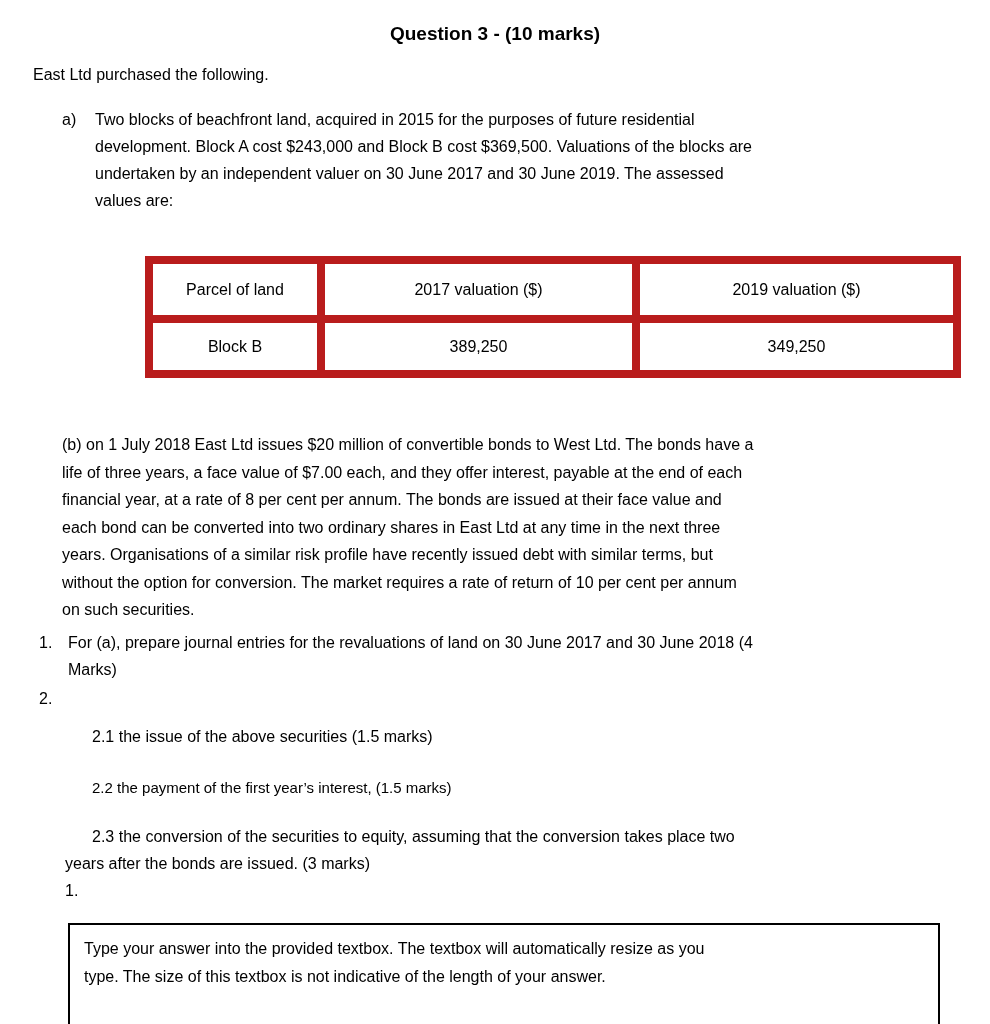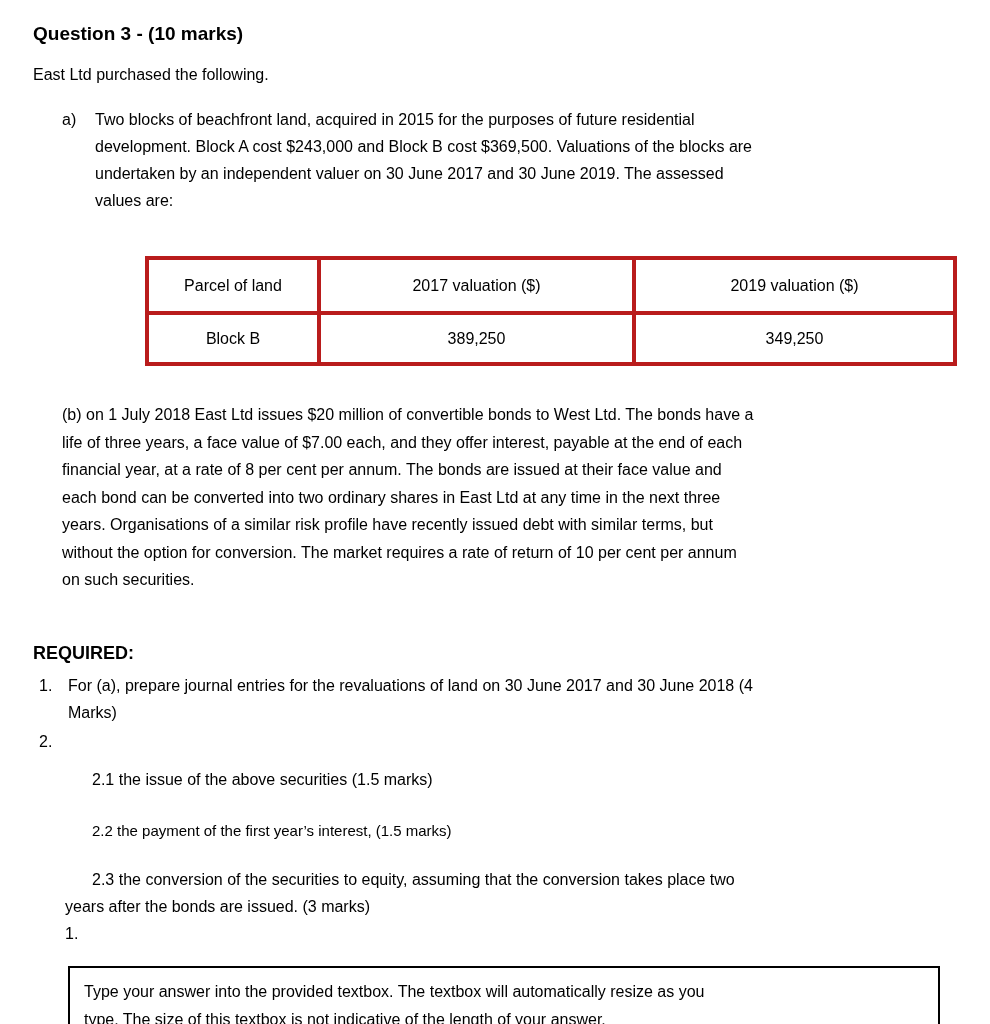--- a/index.html
+++ b/index.html
@@ -5,44 +5,44 @@
   html, body { margin: 0; padding: 0; }
   body {
     width: 990px; height: 1024px; overflow: hidden;
     background: #ffffff; color: #000000;
     font-family: "Liberation Sans", "DejaVu Sans", sans-serif;
     font-size: 16px;
   }
   .page { padding: 20px 33px 0 33px; }
 
   .title {
-    font-size: 19px; font-weight: bold; line-height: 27px; margin: 0;
+    font-size: 19px; font-weight: bold; line-height: 27px; margin: 0; text-align: center;
   }
   .intro { margin: 14px 0 0 0; line-height: 27px; }
 
   .pre { white-space: pre; }
 
   .item-a {
     display: flex; margin: 18px 0 0 29px; line-height: 27px;
   }
   .item-a .marker { flex: none; width: 33px; }
 
   table.valuation {
     border-collapse: collapse; table-layout: fixed;
     width: 808px; margin: 42px 0 0 112px;
     font-size: 16px;
   }
   table.valuation th, table.valuation td {
-    border: 4px solid #b91c1c; font-weight: normal; text-align: center;
+    border: 8px solid #b91c1c; font-weight: normal; text-align: center;
     padding: 12px; overflow: hidden;
   }
   table.valuation th { height: 27px; }
   table.valuation td { height: 23px; }
 
-  .part-b { margin: 35px 0 0 29px; line-height: 27.5px; }
+  .part-b { margin: 53px 0 0 29px; line-height: 27.5px; }
 
   .required-heading {
     font-size: 18px; font-weight: bold; margin: 46px 0 0 0; line-height: 27px;
   }
   .req-item { display: flex; line-height: 27px; }
   .req-item .marker { flex: none; margin-left: 6px; width: 29px; }
   .req-item.first { margin-top: 5px; }
   .req-item.second { margin-top: 2px; }
 
   .sub-item { margin: 11px 0 0 59px; line-height: 27px; }
@@ -99,21 +99,20 @@
     </table>
 
   <div class="part-b pre">(b) on 1 July 2018 East Ltd issues $20 million of convertible bonds to West Ltd. The bonds have a
 life of three years, a face value of $7.00 each, and they offer interest, payable at the end of each
 financial year, at a rate of 8 per cent per annum. The bonds are issued at their face value and
 each bond can be converted into two ordinary shares in East Ltd at any time in the next three
 years. Organisations of a similar risk profile have recently issued debt with similar terms, but
 without the option for conversion. The market requires a rate of return of 10 per cent per annum
 on such securities.</div>
 
-  <h2 class="required-heading">REQUIRED:</h2>
 
   <div class="req-item first">
     <span class="marker">1.</span>
     <div class="pre">For (a), prepare journal entries for the revaluations of land on 30 June 2017 and 30 June 2018 (4
 Marks)</div>
   </div>
 
   <div class="req-item second">
     <span class="marker">2.</span>
   </div>

